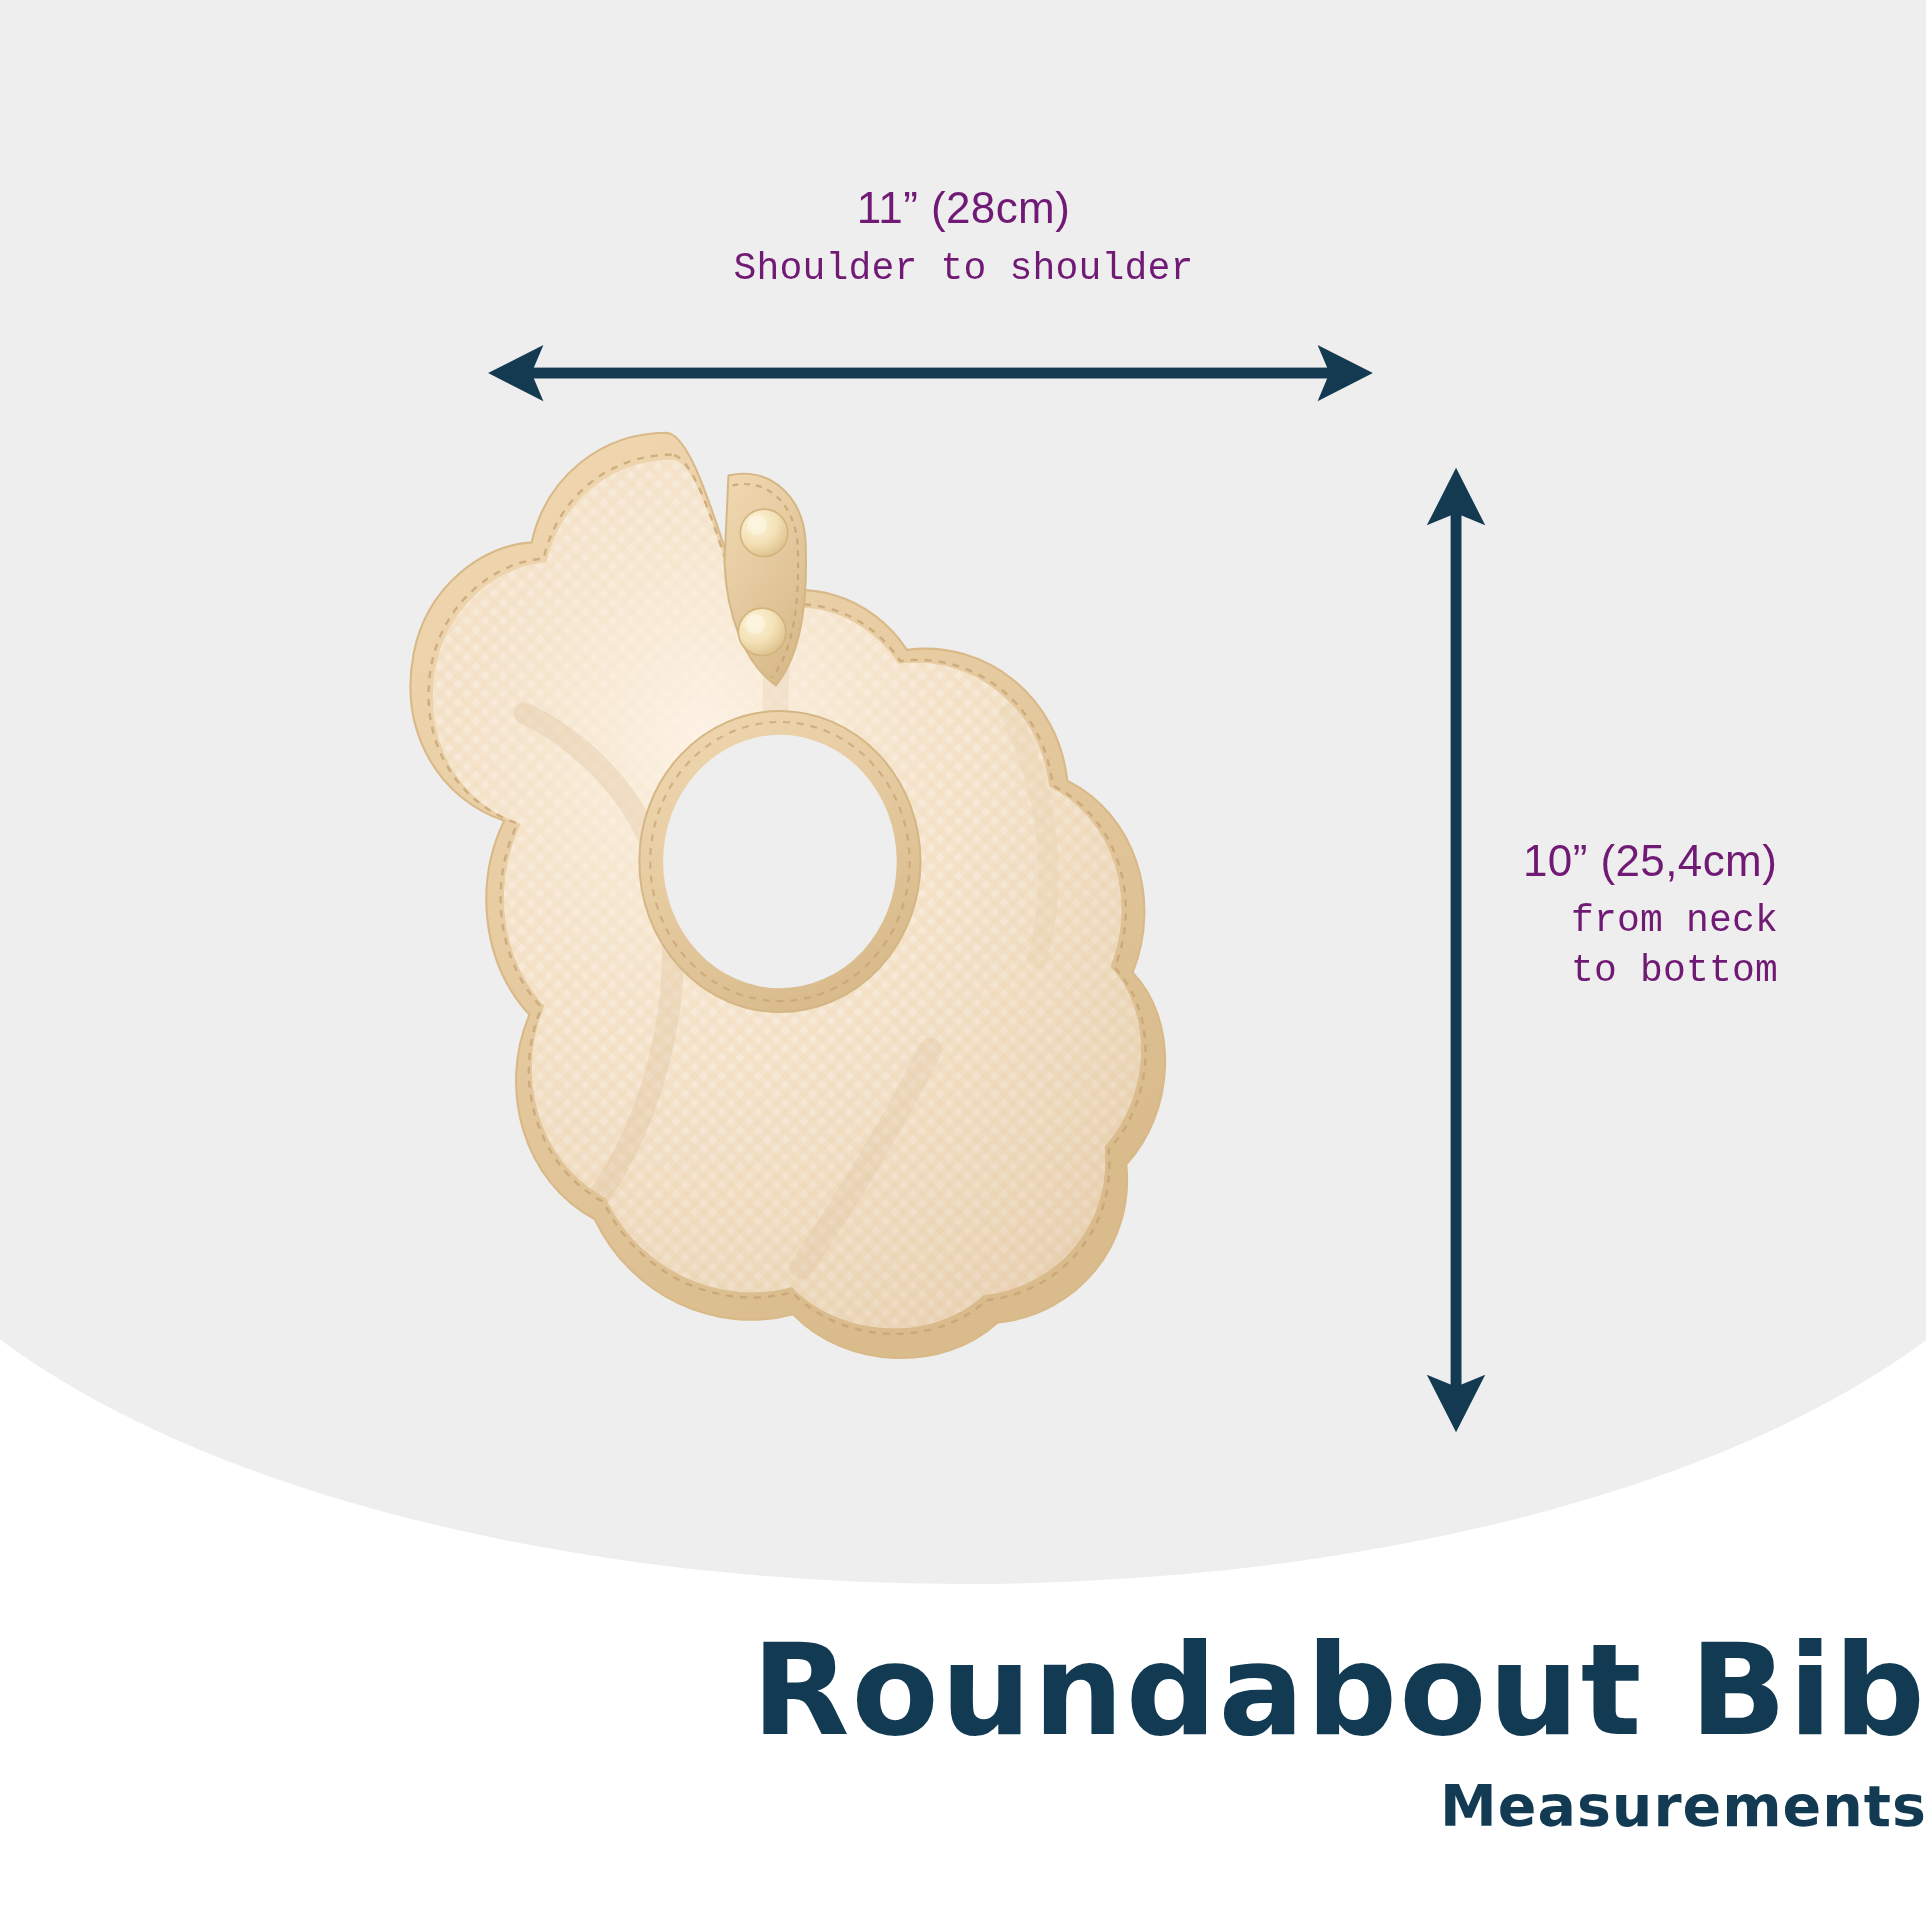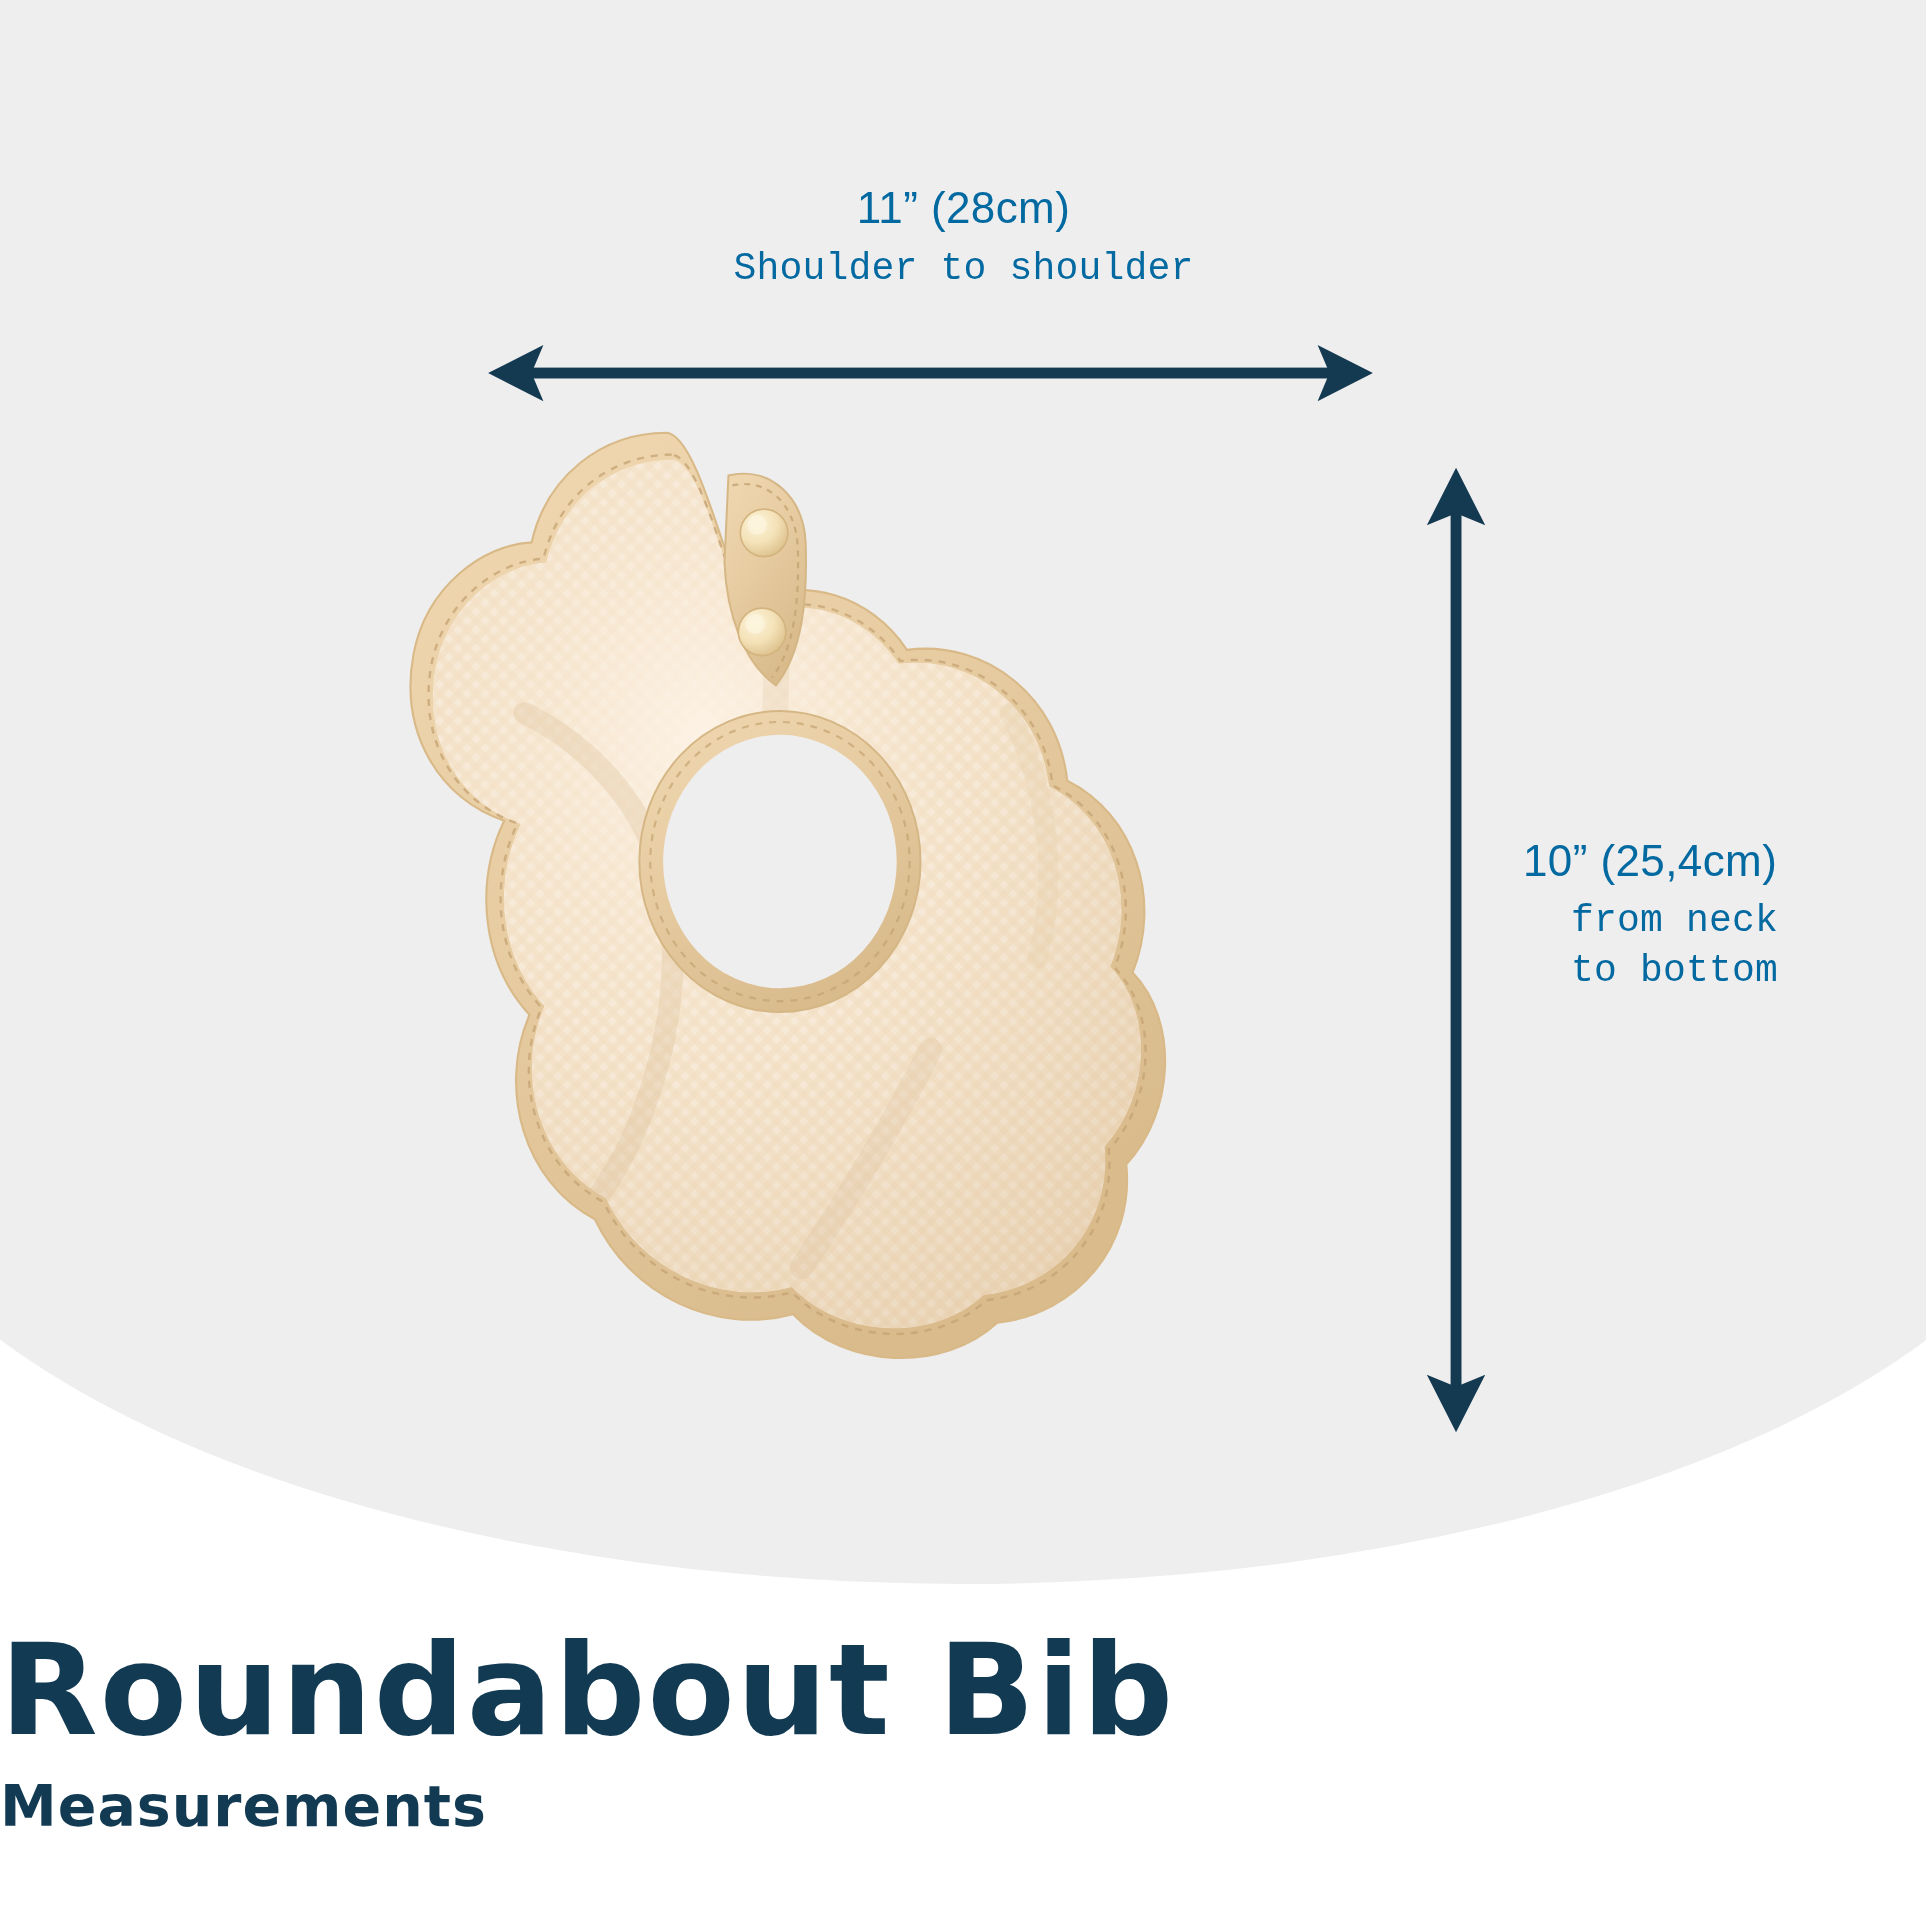--- a/index.html
+++ b/index.html
@@ -27,21 +27,21 @@
     top: -693px;
     width: 2243px;
     height: 2277px;
     background: #efeeee;
     border-radius: 0 0 50% 50% / 0 0 22% 22%;
   }
 
   
   .dim-label {
     position: absolute;
-    color: #0369a1;
+    color: #701a75;
     font-family: "Liberation Sans", sans-serif;
     line-height: 1.25;
   }
   .dim-label .primary {
     display: block;
     font-size: 44px;
     font-weight: 400;
     letter-spacing: 0.4px;
     white-space: nowrap;
   }
@@ -87,21 +87,21 @@
     height: 1000px;
   }
   #bib-photo svg { display: block; }
 
   
   #title-block {
     position: absolute;
     left: 0;
     top: 1624px;
     width: 1927px;
-    text-align: left;
+    text-align: right;
     color: #123a52;
   }
   #title-main {
     font-family: "DejaVu Sans", sans-serif;
     font-size: 127px;
     font-weight: 700;
     letter-spacing: 2px;
     line-height: 1.05;
     display: block;
   }

